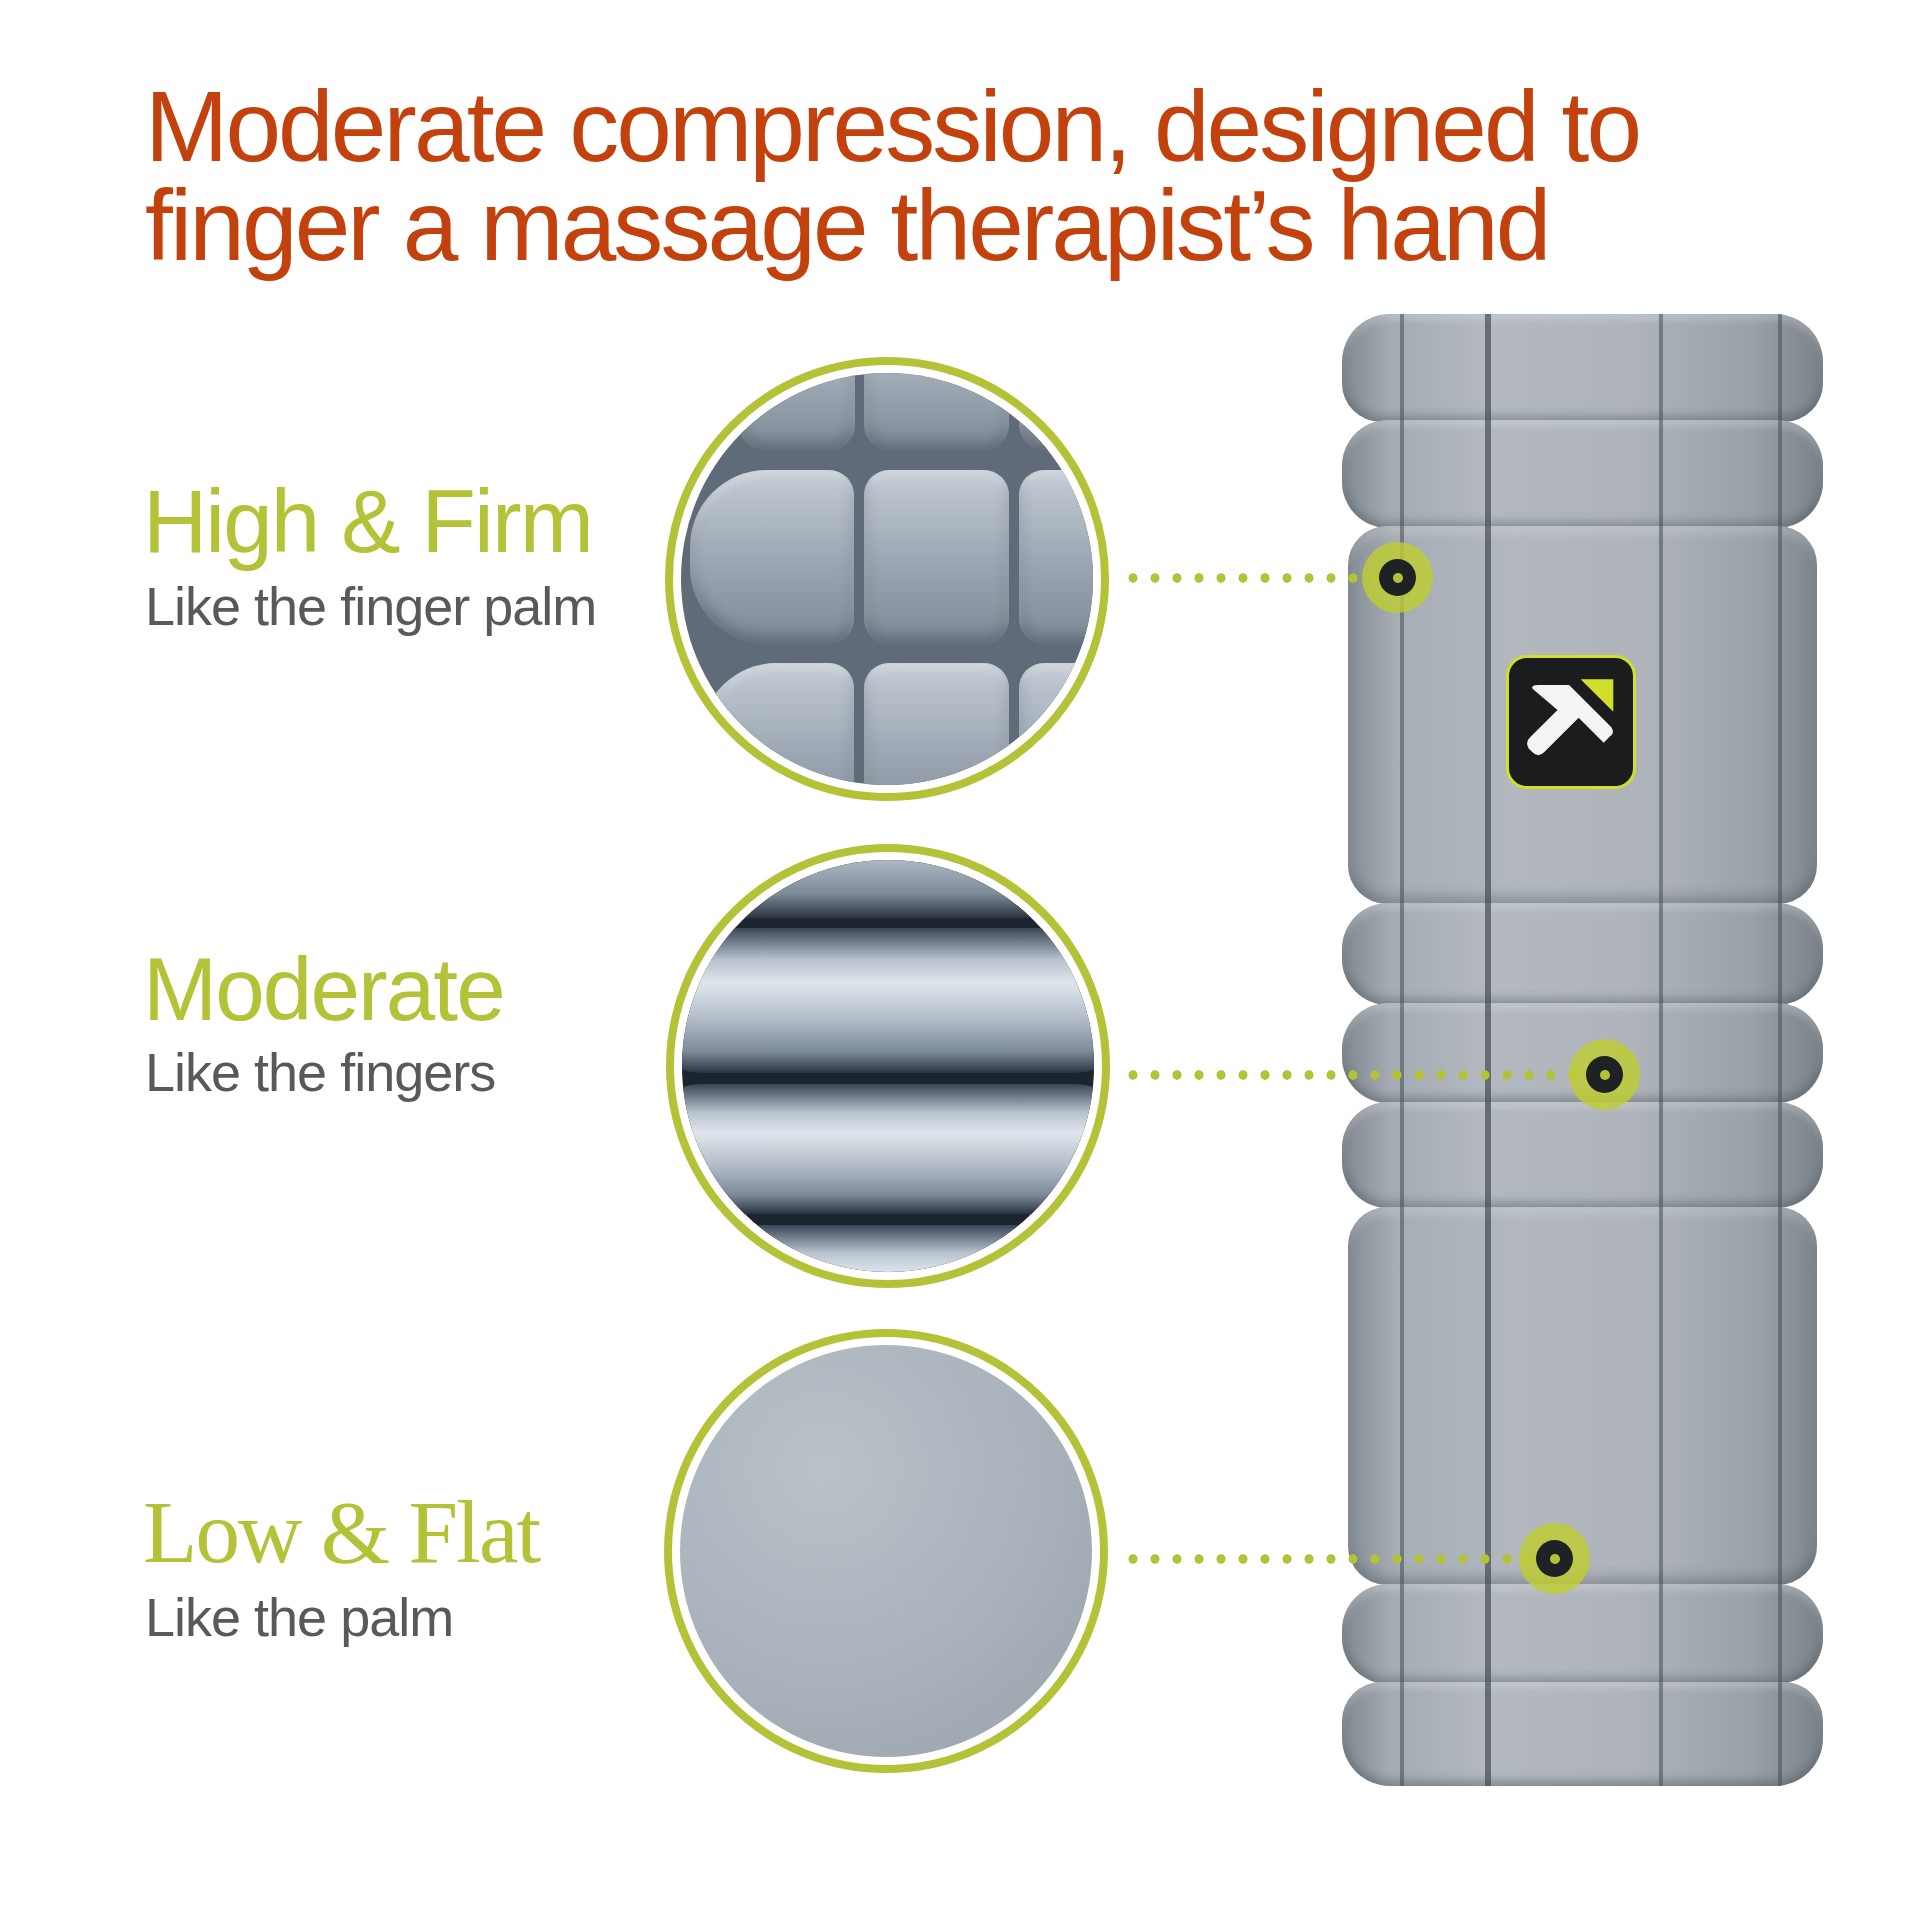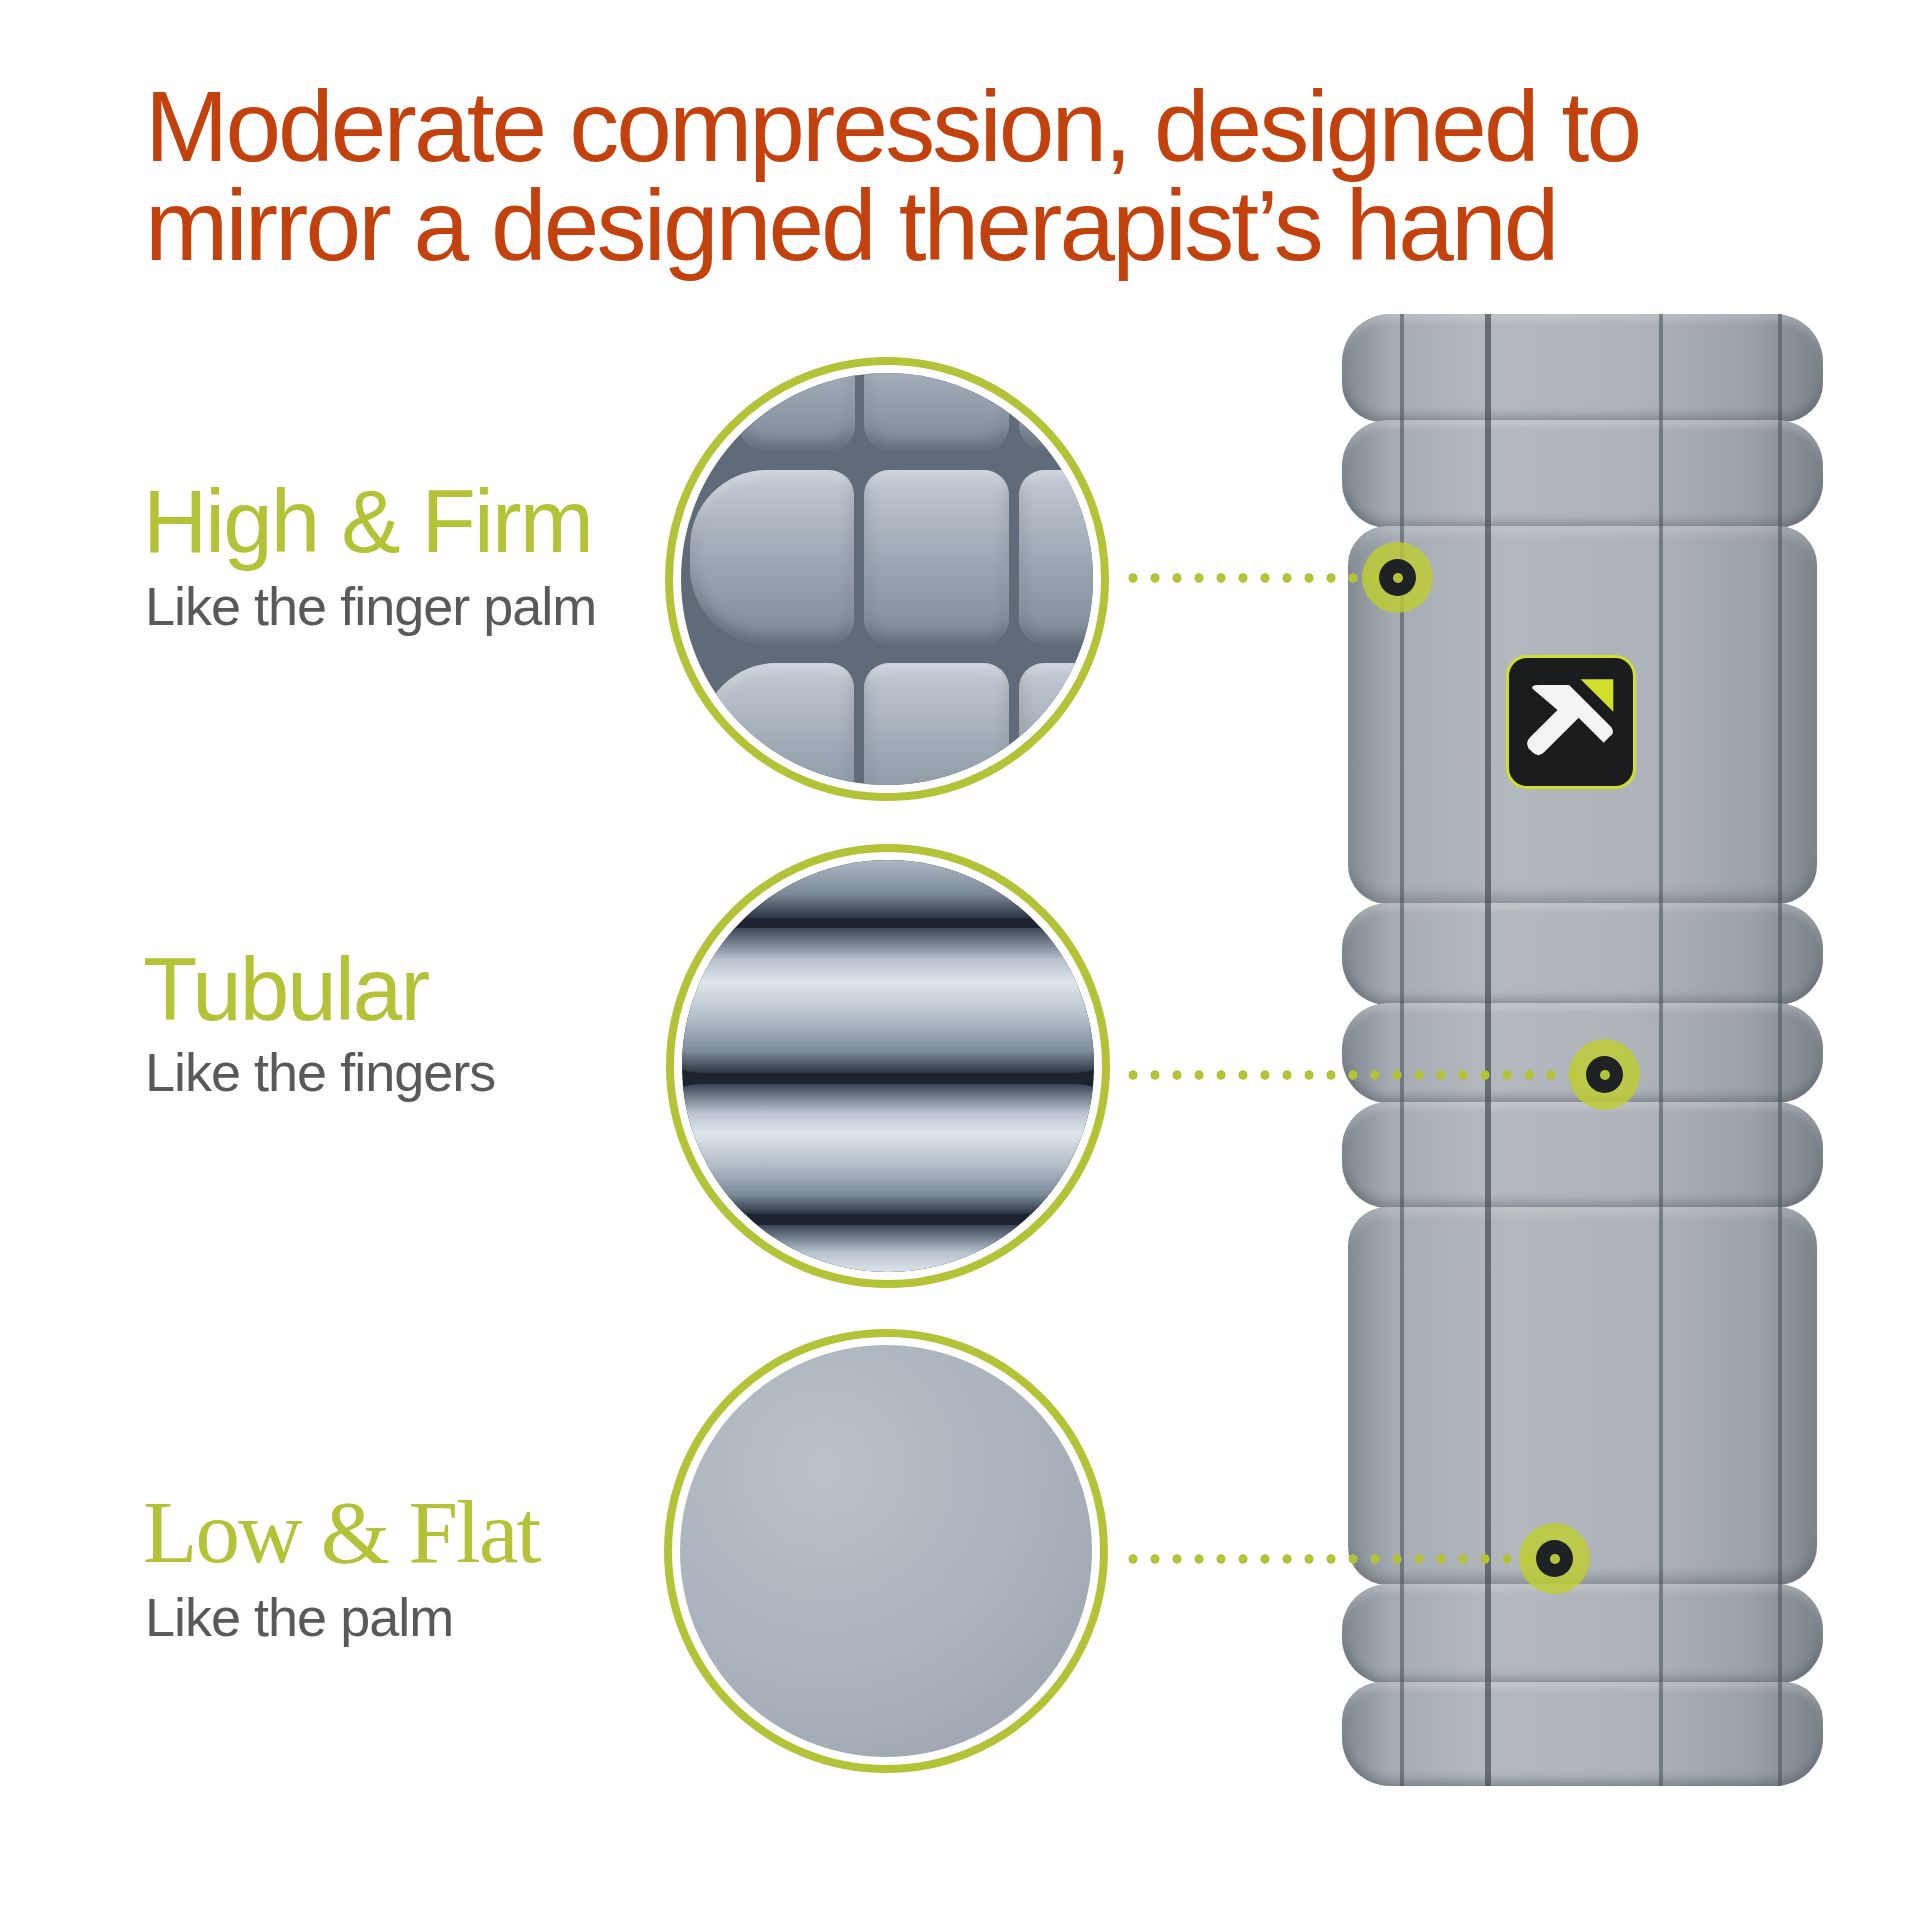--- a/index.html
+++ b/index.html
@@ -37,27 +37,27 @@
 
   .marker { position:absolute; width:71px; height:71px; border-radius:50%; background:rgba(190,205,50,.82); }
   .marker .inner { position:absolute; left:17.4px; top:17.4px; width:37px; height:37px; border-radius:50%; background:#1f2224; }
   .marker .core { position:absolute; left:31px; top:31px; width:9.7px; height:9.7px; border-radius:50%; background:#b3c237; }
 </style>
 </head>
 <body>
 
 <div class="abs heading">
   <div>Moderate compression, designed to</div>
-  <div>mirror a designed therapist’s hand</div>
+  <div>finger a massage therapist’s hand</div>
 </div>
 
 <div class="abs feat-title" style="top:473px;">High &amp; Firm</div>
 <div class="abs feat-sub" style="top:577px;">Like the finger palm</div>
 
-<div class="abs feat-title" style="top:941px;">Tubular</div>
+<div class="abs feat-title" style="top:941px;">Moderate</div>
 <div class="abs feat-sub" style="top:1043px;">Like the fingers</div>
 
 <div class="abs feat-title" style="top:1484px;font-family:Liberation Serif, serif;">Low &amp; Flat</div>
 <div class="abs feat-sub" style="top:1588px;">Like the palm</div>
 
 <div class="lens" style="left:665px; top:357px;">
   <div class="photo tex-grid">
     <div class="blk" style="left:58px; top:-58px; width:116px; height:135px;"></div>
     <div class="blk" style="left:183px; top:-58px; width:145px; height:135px;"></div>
     <div class="blk" style="left:338px; top:-58px; width:116px; height:135px;"></div>

